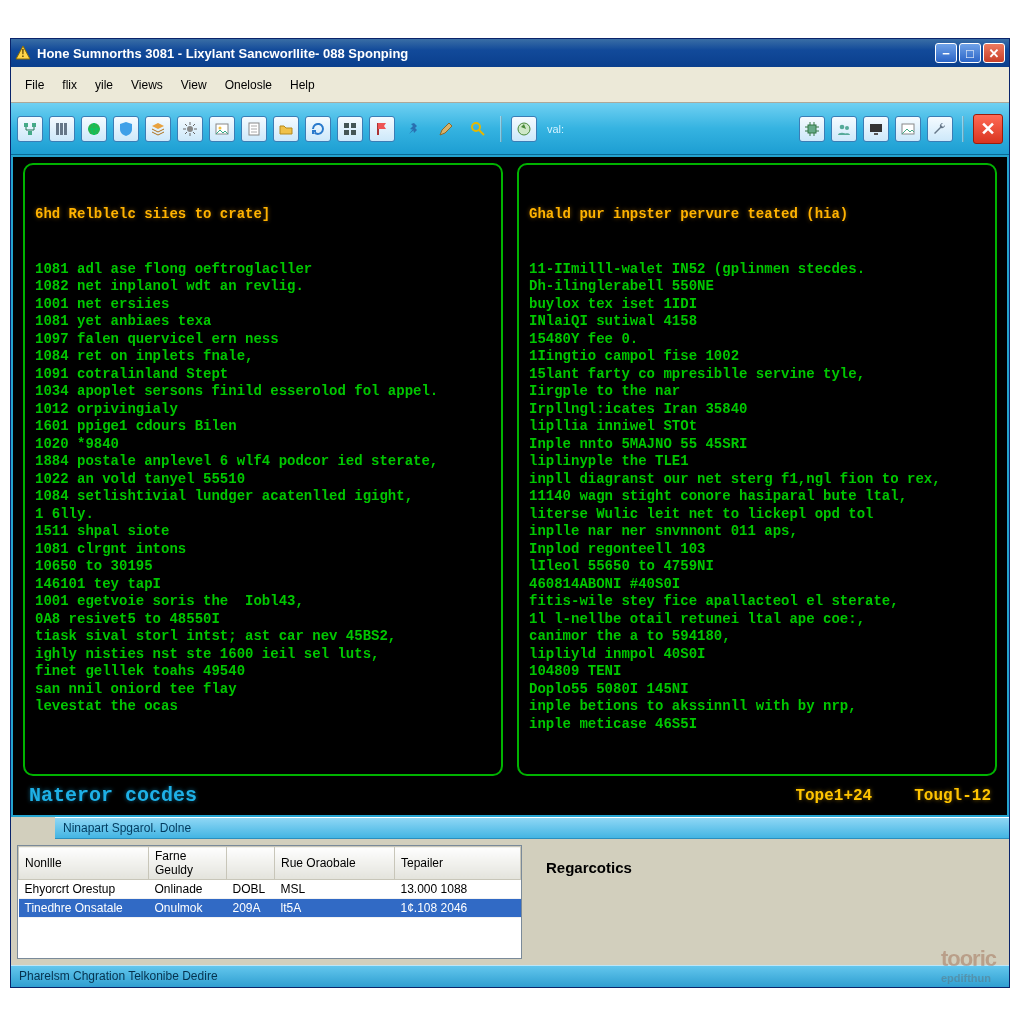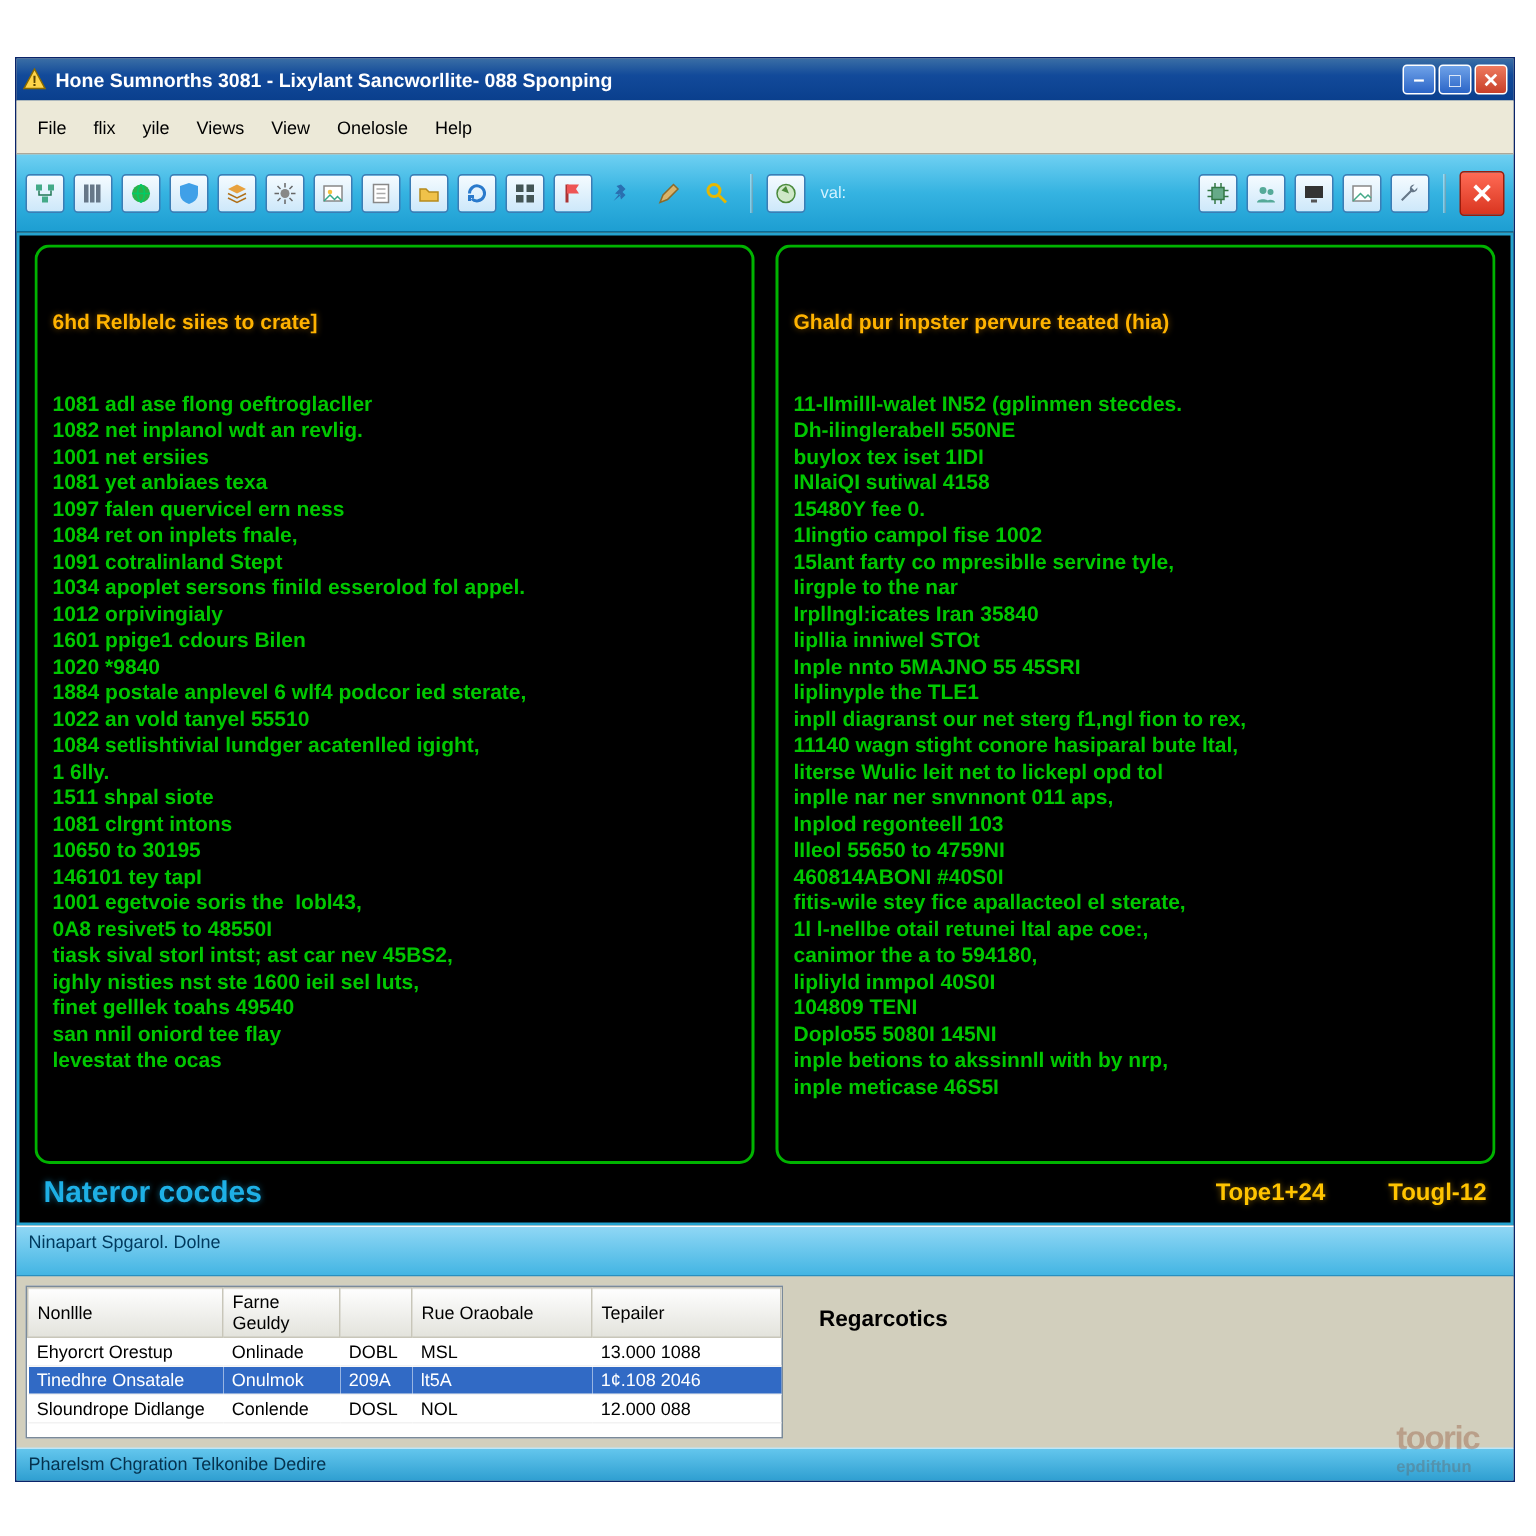--- a/index.html
+++ b/index.html
@@ -10,40 +10,40 @@
   .titlebar .caption-buttons { margin-left: auto; display: flex; gap: 2px; }
   .cap-btn { width: 22px; height: 20px; border: 1px solid #fff; border-radius: 3px; display:flex; align-items:center; justify-content:center; background: linear-gradient(180deg,#6fa2e8,#2b65c7); cursor:pointer; font-weight:bold; color:#fff; }
   .cap-btn.close { background: linear-gradient(180deg,#ee7a5e,#c8402a); }
   .menubar { height: 36px; background: #ece9d8; display:flex; align-items:center; padding: 0 6px; gap: 2px; border-bottom: 1px solid #aca899; }
   .menubar .menu-item { padding: 2px 8px; cursor:pointer; }
   .toolbar { height: 52px; background: linear-gradient(180deg,#6fd0f2 0%, #35b3e1 50%, #1d9ed2 100%); display:flex; align-items:center; padding: 0 6px; gap: 6px; border-bottom: 1px solid #0a6a94; }
   .toolbar .tb-btn { width: 26px; height:26px; border:1px solid #3b7db5; border-radius:3px; background: linear-gradient(180deg,#f5fbff,#cde8fa); display:flex; align-items:center; justify-content:center; cursor:pointer; }
   .toolbar .big-x { width:30px; height:30px; background: linear-gradient(180deg,#ff6b55,#d93520); color:#fff; font-weight:bold; font-size:18px; border:1px solid #9a1d0c; border-radius:3px; display:flex; align-items:center; justify-content:center; margin-left:auto; cursor:pointer;}
   .toolbar .sep { width:2px; height:26px; background: rgba(255,255,255,.4); border-right:1px solid rgba(0,0,0,.2); margin: 0 3px; }
   .tb-btn svg { width:16px; height:16px; }
-  .console-area { flex:0 0 460px; background:#000; border: 2px solid #24a3cf; display:flex; flex-direction:column; padding: 6px 10px 4px 10px; font-family: Liberation Sans, sans-serif; font-size:14px; font-weight:bold; color:#00c700; }
+  .console-area { flex:0 0 460px; background:#000; border: 2px solid #24a3cf; display:flex; flex-direction:column; padding: 6px 10px 4px 10px; font-family: Liberation Mono, monospace; font-size:14px; font-weight:bold; color:#00c700; }
   .console-split { flex:1; display:flex; gap:14px; overflow:hidden; }
   .console-pane { flex:1; border:2px solid #00b300; border-radius:10px; padding:6px 10px; overflow:hidden; white-space:pre; line-height:1.25; }
   .pane-title { color:#ffb300; font-weight:bold; margin-bottom:2px; text-shadow: 0 0 4px #734a00; }
   .console-footer { display:flex; align-items:center; padding: 8px 6px 4px 6px; }
   .console-footer .label { color:#1eb0e6; font-size:20px; font-weight:bold; text-shadow: 0 0 4px #0e5f7f; }
   .console-footer .right { margin-left:auto; display:flex; gap:42px; color:#ffc400; font-weight:bold; font-size:16px; text-shadow:0 0 4px #7a5a00; }
-  .section-header { height:34px; background: linear-gradient(180deg,#8fd7f5,#43b5e3); border-top:1px solid #fff; border-bottom:1px solid #2a8fbe; padding: 3px 8px; font-size:12px; color:#003a5e; }
+  .section-header { height:22px; background: linear-gradient(180deg,#8fd7f5,#43b5e3); border-top:1px solid #fff; border-bottom:1px solid #2a8fbe; padding: 3px 8px; font-size:12px; color:#003a5e;margin-left:44px; }
   .lower { flex:1; display:flex; gap:6px; padding:6px; background:#d2cfbd; overflow:hidden; }
   .table-wrap { flex:0 0 505px; background:#fff; border:1px solid #7a8a99; display:flex; flex-direction:column; }
   .tbl { width:100%; border-collapse:collapse; table-layout:fixed; font-size:12px; }
   .tbl th { background: linear-gradient(180deg,#fefefe,#e3e3dc); border:1px solid #c8c6b9; padding:2px 6px; text-align:left; font-weight:normal; height:20px; }
   .tbl td { padding:2px 6px; border-bottom:1px solid #f2f2f2; height:18px; white-space:nowrap; overflow:hidden; text-overflow:ellipsis; }
   .tbl tr.selected td { background:#316ac5; color:#fff; }
   .notes { flex:1; background:#d2cfbd; padding:14px 18px; }
   .notes h3 { font-size:15px; font-weight:bold; margin-bottom:8px; }
   .notes ol { padding-left:20px; }
   .notes li { margin-bottom:3px; font-size:13px; }
   .statusbar { height:22px; background: linear-gradient(180deg,#63c6ed,#2f9fd1); border-top:1px solid #bde6f8; padding:3px 8px; font-size:12px; color:#05324e; }
-  .watermark { position:absolute; right:38px; bottom:40px; font-size:22px; font-weight:bold; color:rgba(140,70,40,.35); letter-spacing:-1px; pointer-events:none; }
+  .watermark { position:absolute; right:28px; bottom:40px; font-size:22px; font-weight:bold; color:rgba(140,70,40,.35); letter-spacing:-1px; pointer-events:none; }
   .watermark small{display:block;font-size:11px;color:rgba(100,100,100,.4);letter-spacing:0;}
 </style>
 </head>
 <body>
 
 <div class="window">
 
   <div class="titlebar">
     <span class="tb-icon">
       <svg viewBox="0 0 16 16">
@@ -306,27 +306,20 @@
               <td>MSL</td>
               <td>13.000 1088</td>
             </tr>
             <tr class="selected">
               <td>Tinedhre Onsatale</td>
               <td>Onulmok</td>
               <td>209A</td>
               <td>lt5A</td>
               <td>1¢.108 2046</td>
             </tr>
-            <tr>
-              <td>Sloundrope Didlange</td>
-              <td>Conlende</td>
-              <td>DOSL</td>
-              <td>NOL</td>
-              <td>12.000 088</td>
-            </tr>
           </tbody>
       </table>
     </div>
     <div class="notes">
       <h3>Regarcotics</h3>
     </div>
   </div>
 
   <div class="statusbar">Pharelsm Chgration Telkonibe Dedire</div>
 </div>

